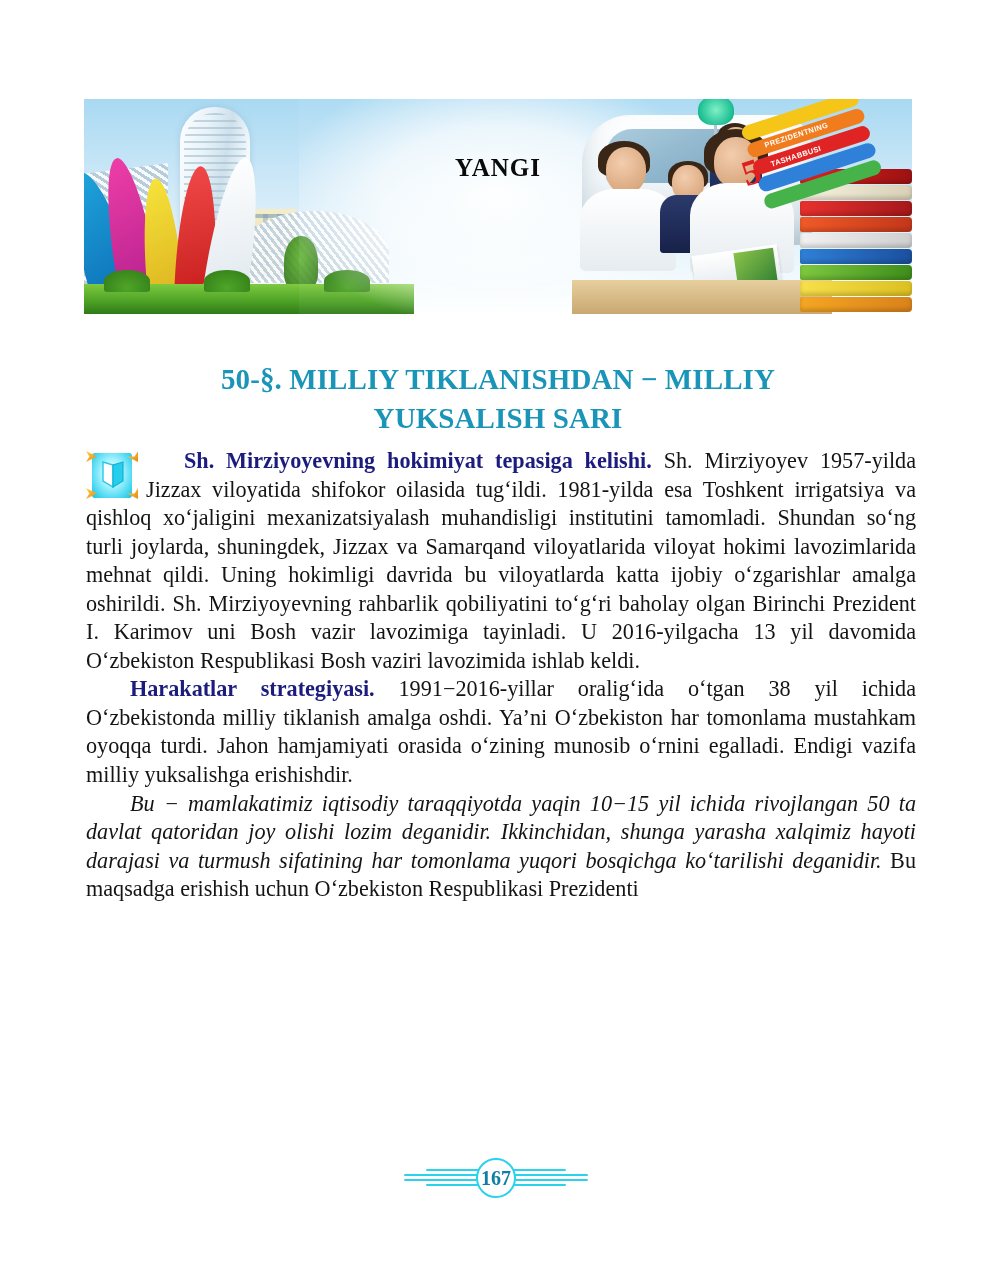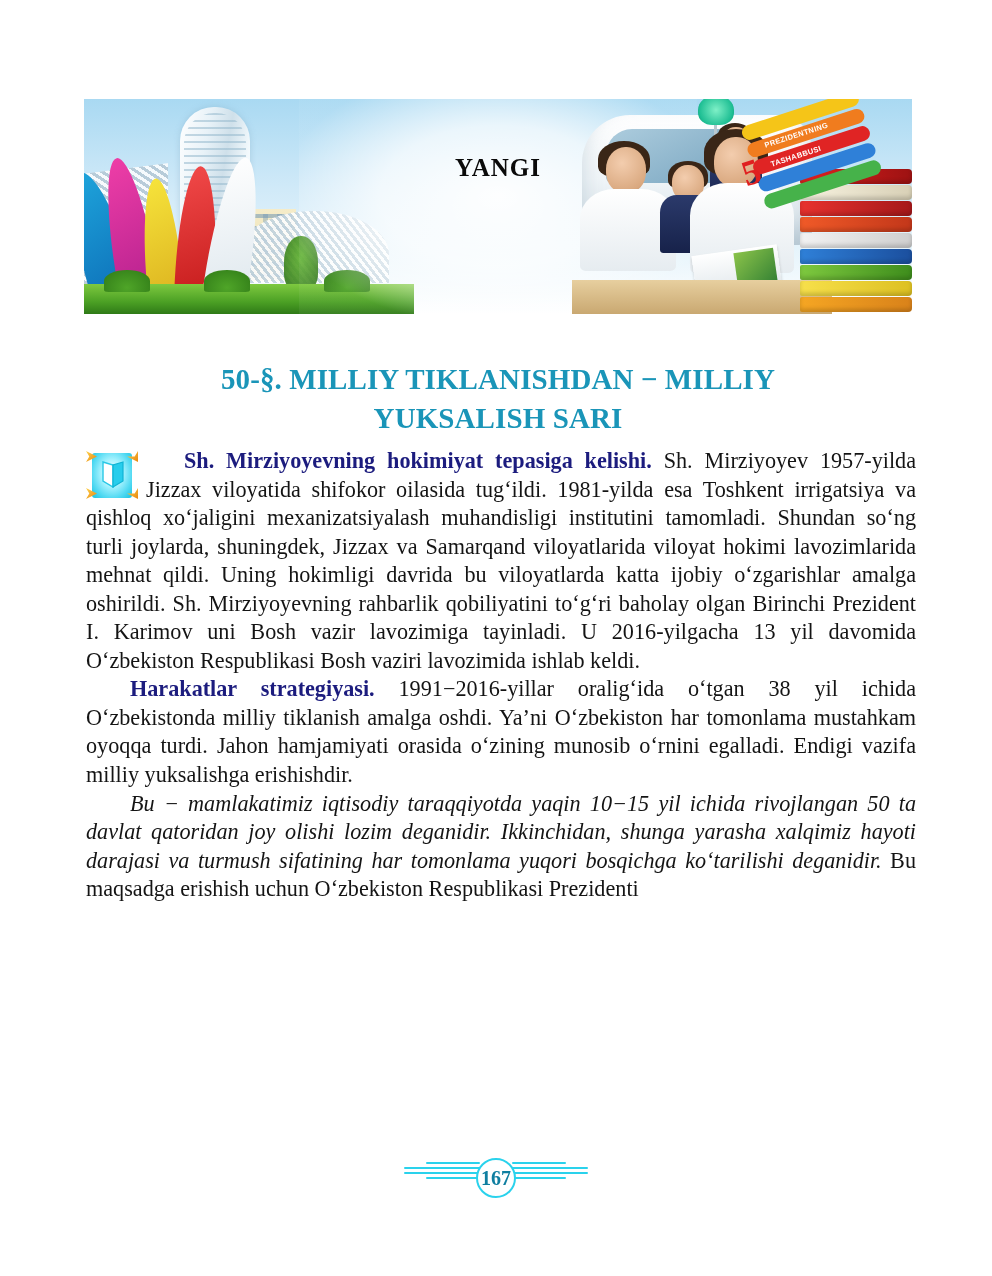--- a/index.html
+++ b/index.html
@@ -259,21 +259,21 @@
   }
   .badge-icon .c1 { left: 0;    top: 2px;  clip-path: polygon(0 0,100% 50%,0 100%,30% 50%); }
   .badge-icon .c2 { right: 0;   top: 2px;  clip-path: polygon(100% 0,100% 100%,0 50%,70% 50%); }
   .badge-icon .c3 { left: 0;    bottom: 2px; clip-path: polygon(0 0,100% 50%,0 100%,30% 50%); }
   .badge-icon .c4 { right: 0;   bottom: 2px; clip-path: polygon(100% 0,100% 100%,0 50%,70% 50%); }
 
   
   .pagenum-wrap {
     position: absolute;
     left: 0; top: 1158px; width: 992px;
-    display: flex; align-items: flex-start; justify-content: center;
+    display: flex; align-items: center; justify-content: center;
     gap: 0;
   }
   .orn {
     position: relative; width: 88px; height: 26px;
   }
   .orn i {
     position: absolute; display: block;
     background: #2ad2ec; height: 2px; border-radius: 1px;
   }
   .orn.left  i:nth-child(1) { right: 0;  top: 4px;  width: 54px; }

